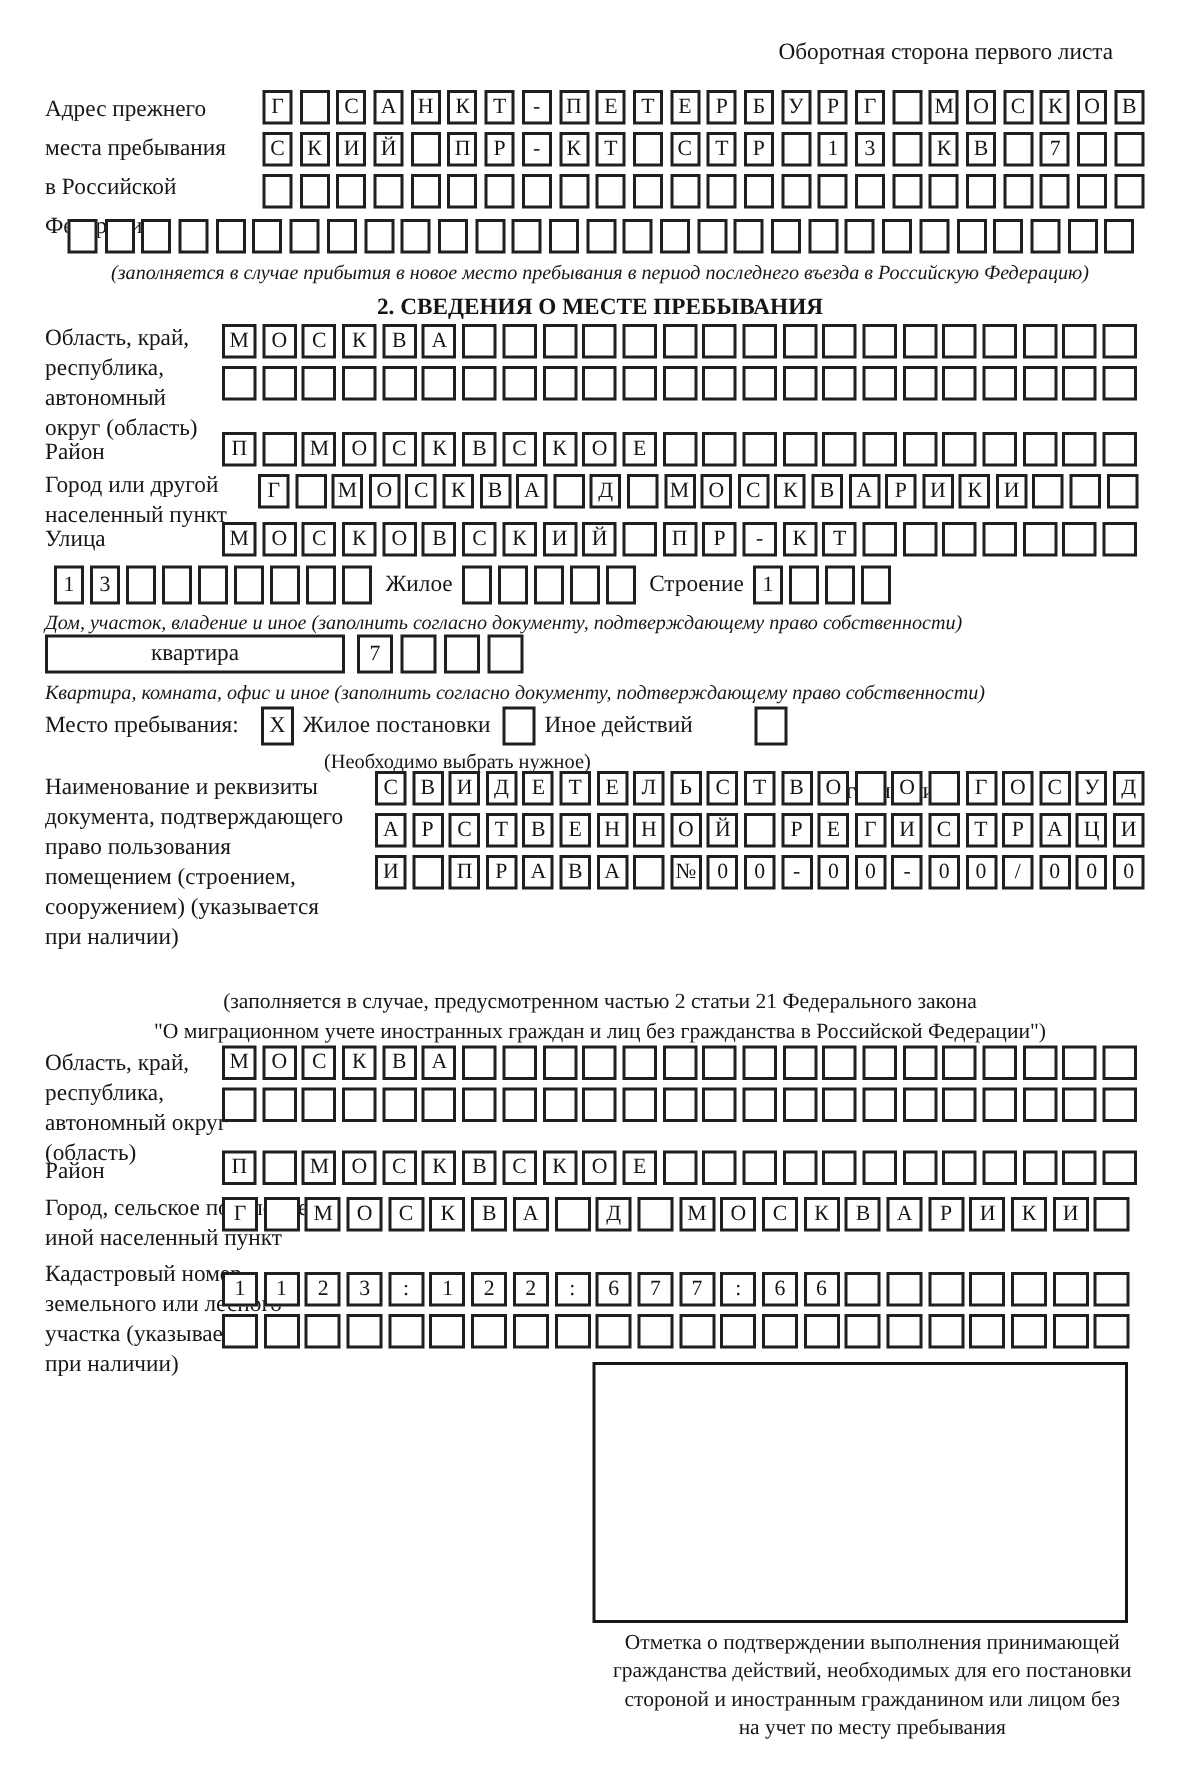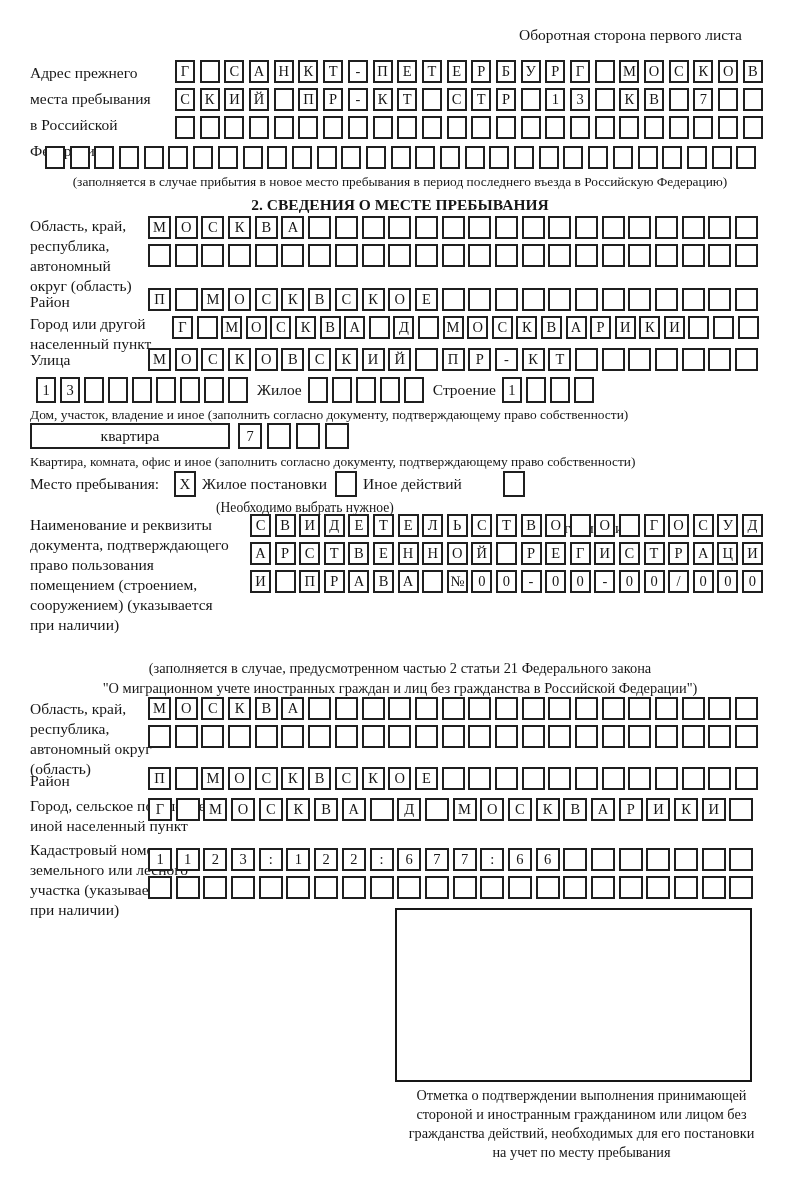--- a/index.html
+++ b/index.html
@@ -2,21 +2,21 @@
 <html><head>
 <meta charset="utf-8">
 <style>
   html,body{margin:0;padding:0;background:#fff;}
   *{box-sizing:border-box;}
   .page{position:relative;width:800px;height:1180px;background:#fff;overflow:hidden;
         font-family:"Liberation Serif","DejaVu Serif",serif;color:#161616;}
   .abs{position:absolute;}
   .lbl{font-size:15.5px;line-height:20px;}
   .lbl26 .line{line-height:26px;}
-  .cap{font-size:13.4px;}
+  .cap{font-size:13.4px;font-style:italic;}
   .ttl{font-weight:bold;font-size:15.5px;}
   .center{width:800px;text-align:center;left:0;}
 
   .boxrow{display:flex;gap:4.7px;}
   .rows{display:flex;flex-direction:column;gap:5px;}
   .cell{flex:none;width:20px;height:23px;border:2px solid #1f1f1f;background:#fff;
         display:flex;align-items:center;justify-content:center;font-size:14.5px;}
   .r23{gap:3.7px;} .r23 .cell{width:23px;}
   .r21{gap:3.6px;} .r21 .cell{width:21px;}
   .r22w{gap:3.7px;} .r22w .cell{width:24px;}
@@ -658,18 +658,18 @@
         <span class="cell"></span>
         <span class="cell"></span>
         <span class="cell"></span>
         <span class="cell"></span>
       </div>
   </div>
 
   <div id="stamp-box" class="abs"></div>
   <div id="stamp-cap" class="abs">
       <div class="line">Отметка о подтверждении выполнения принимающей</div>
+      <div class="line">гражданства действий, необходимых для его постановки</div>
       <div class="line">стороной и иностранным гражданином или лицом без</div>
-      <div class="line">гражданства действий, необходимых для его постановки</div>
       <div class="line">на учет по месту пребывания</div>
     </div>
 
 </div>
 
 </body></html>

